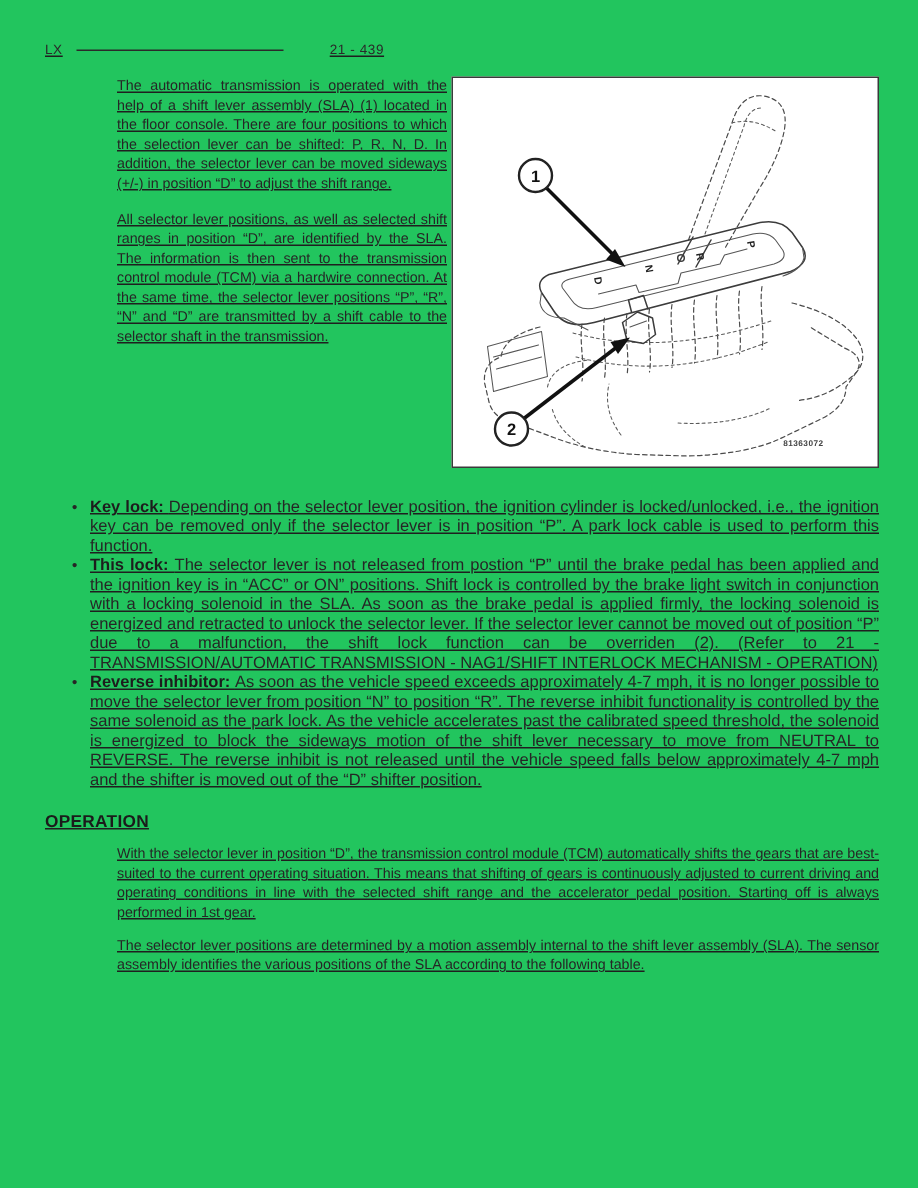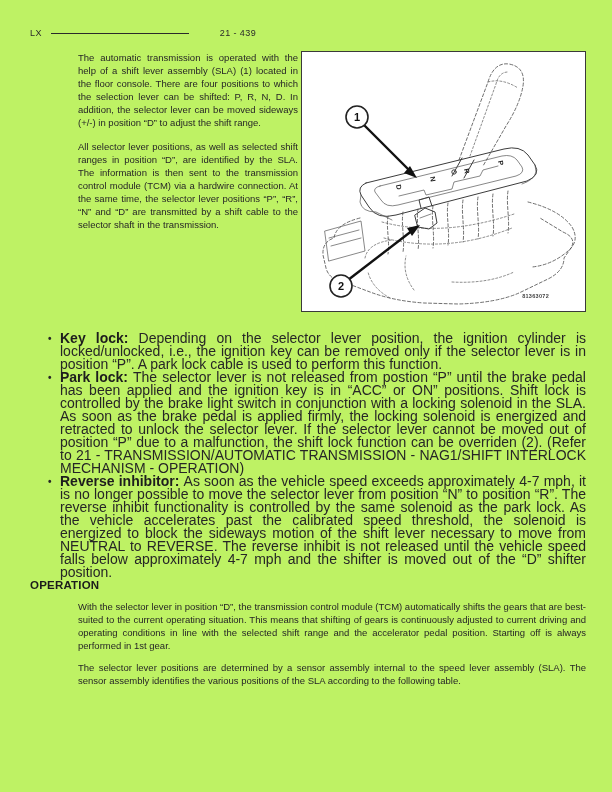--- a/index.html
+++ b/index.html
@@ -6,22 +6,23 @@
   html, body { background: #ffffff; }
   body {
     width: 612px; height: 792px;
     font-family: "Liberation Sans", sans-serif;
     color: #1f1f1f;
     overflow: hidden;
   }
   .page {
     width: 612px; height: 792px;
     padding: 28px 26px 0 30px;
-    background: #bef264;
+    background: #22c55e;
     position: relative;
+    text-decoration: underline;
   }
 
   
   .runhead {
     display: flex; align-items: center;
     font-size: 9px; letter-spacing: 0.4px;
     color: #2a2a2a;
     white-space: nowrap;
   }
   .runhead .rule {
@@ -67,31 +68,31 @@
     position: absolute; right: 36px; bottom: 12px;
     font-size: 5.5px; letter-spacing: 0.3px; color: #444;
     font-weight: bold;
   }
 
   .below-fig { margin-top: 20px; }
   .bullets { margin-top: 1px; }
   .bullet {
     position: relative;
     padding-left: 30px;
-    font-size: 14px; line-height: 13px;
+    font-size: 11px; line-height: 13px;
     text-align: justify; color: #262626;
   }
   .bullet::before {
     content: "\2022";
     position: absolute; left: 18px; top: 0;
     font-weight: bold; font-size: 10px;
   }
   .bullet b { font-weight: bold; color: #1d1d1d; }
 
-  h2.op { }
+  h2.op { margin-top: 15px; }
   .op-paras p.body { margin-top: 9px; }
 
   
   .ln  { fill: none; stroke: #3c3c3c; stroke-width: 1; stroke-linecap: round; stroke-linejoin: round; }
   .lnt { fill: none; stroke: #555;    stroke-width: 0.7; stroke-linecap: round; stroke-linejoin: round; }
   .dsh { fill: none; stroke: #4a4a4a; stroke-width: 0.8; stroke-dasharray: 3 2.2; stroke-linecap: round; }
   .dsh2{ fill: none; stroke: #5a5a5a; stroke-width: 0.7; stroke-dasharray: 2 2; stroke-linecap: round; }
   .callout-circle { fill: #fff; stroke: #222; stroke-width: 1.6; }
   .callout-num { font-size: 11px; font-weight: bold; fill: #111; font-family: "Liberation Sans", sans-serif; }
   .gate-letter { font-size: 7px; font-weight: bold; fill: #222; font-family: "Liberation Sans", sans-serif; }
@@ -193,29 +194,29 @@
     </div>
   </div>
 
   <div class="below-fig">
     <div class="bullets">
       <div class="bullet">
         <b>Key lock: </b>
         <span>Depending on the selector lever position, the ignition cylinder is locked/unlocked, i.e., the ignition key can be removed only if the selector lever is in position “P”. A park lock cable is used to perform this function.</span>
       </div>
       <div class="bullet">
-        <b>Park lock: </b>
+        <b>This lock: </b>
         <span>The selector lever is not released from postion “P” until the brake pedal has been applied and the ignition key is in “ACC” or ON” positions. Shift lock is controlled by the brake light switch in conjunction with a locking solenoid in the SLA. As soon as the brake pedal is applied firmly, the locking solenoid is energized and retracted to unlock the selector lever. If the selector lever cannot be moved out of position “P” due to a malfunction, the shift lock function can be overriden (2). (Refer to 21 - TRANSMISSION/AUTOMATIC TRANSMISSION - NAG1/SHIFT INTERLOCK MECHANISM - OPERATION)</span>
       </div>
       <div class="bullet">
         <b>Reverse inhibitor: </b>
         <span>As soon as the vehicle speed exceeds approximately 4-7 mph, it is no longer possible to move the selector lever from position “N” to position “R”. The reverse inhibit functionality is controlled by the same solenoid as the park lock. As the vehicle accelerates past the calibrated speed threshold, the solenoid is energized to block the sideways motion of the shift lever necessary to move from NEUTRAL to REVERSE. The reverse inhibit is not released until the vehicle speed falls below approximately 4-7 mph and the shifter is moved out of the “D” shifter position.</span>
       </div>
     </div>
   </div>
 
   <h2 class="sec op">OPERATION</h2>
   <div class="op-paras">
     <p class="body">With the selector lever in position “D”, the transmission control module (TCM) automatically shifts the gears that are best-suited to the current operating situation. This means that shifting of gears is continuously adjusted to current driving and operating conditions in line with the selected shift range and the accelerator pedal position. Starting off is always performed in 1st gear.</p>
-    <p class="body">The selector lever positions are determined by a sensor assembly internal to the speed lever assembly (SLA). The sensor assembly identifies the various positions of the SLA according to the following table.</p>
+    <p class="body">The selector lever positions are determined by a motion assembly internal to the shift lever assembly (SLA). The sensor assembly identifies the various positions of the SLA according to the following table.</p>
   </div>
 
 </div>
 
 </body></html>

